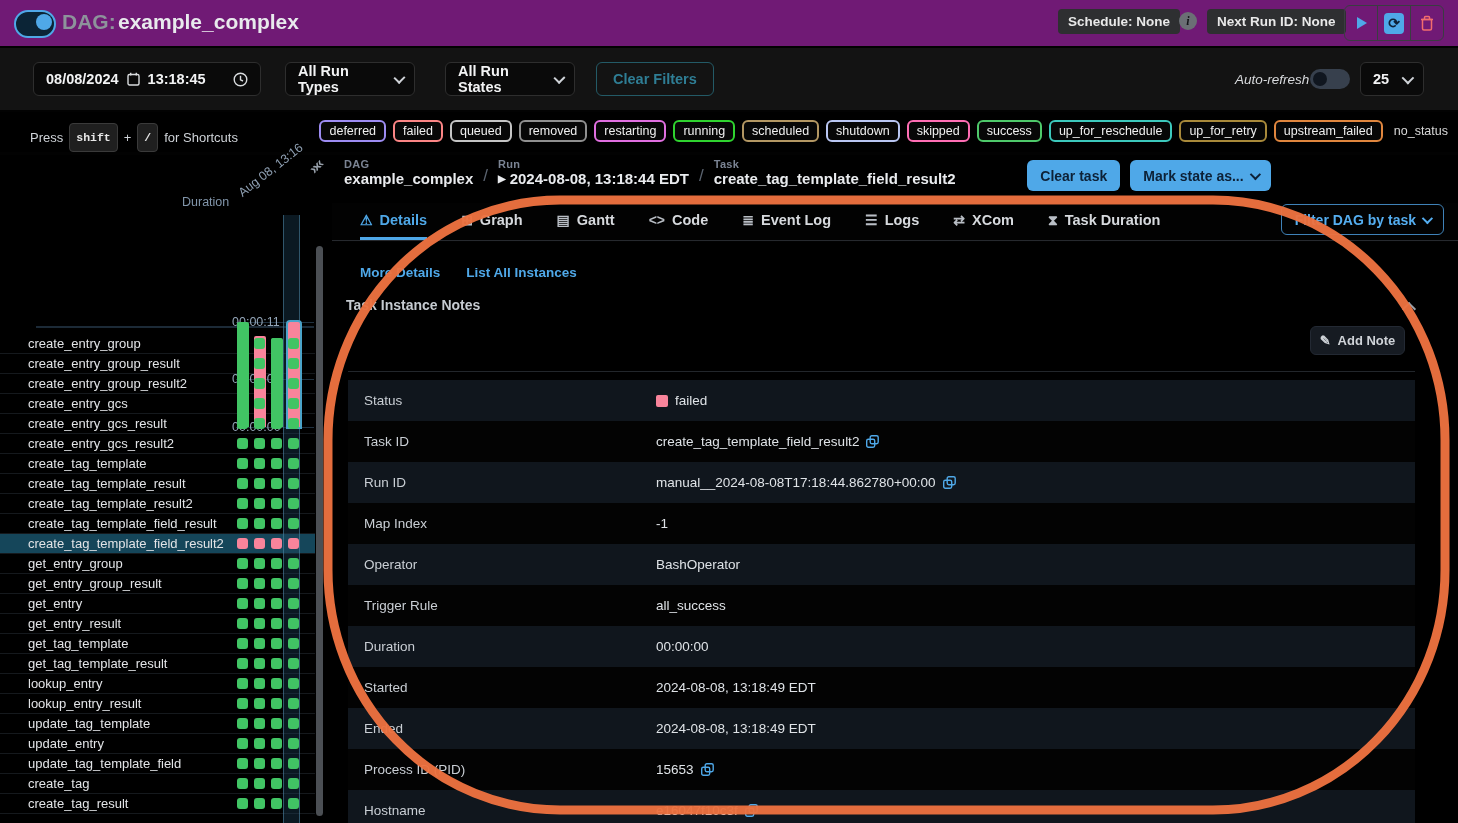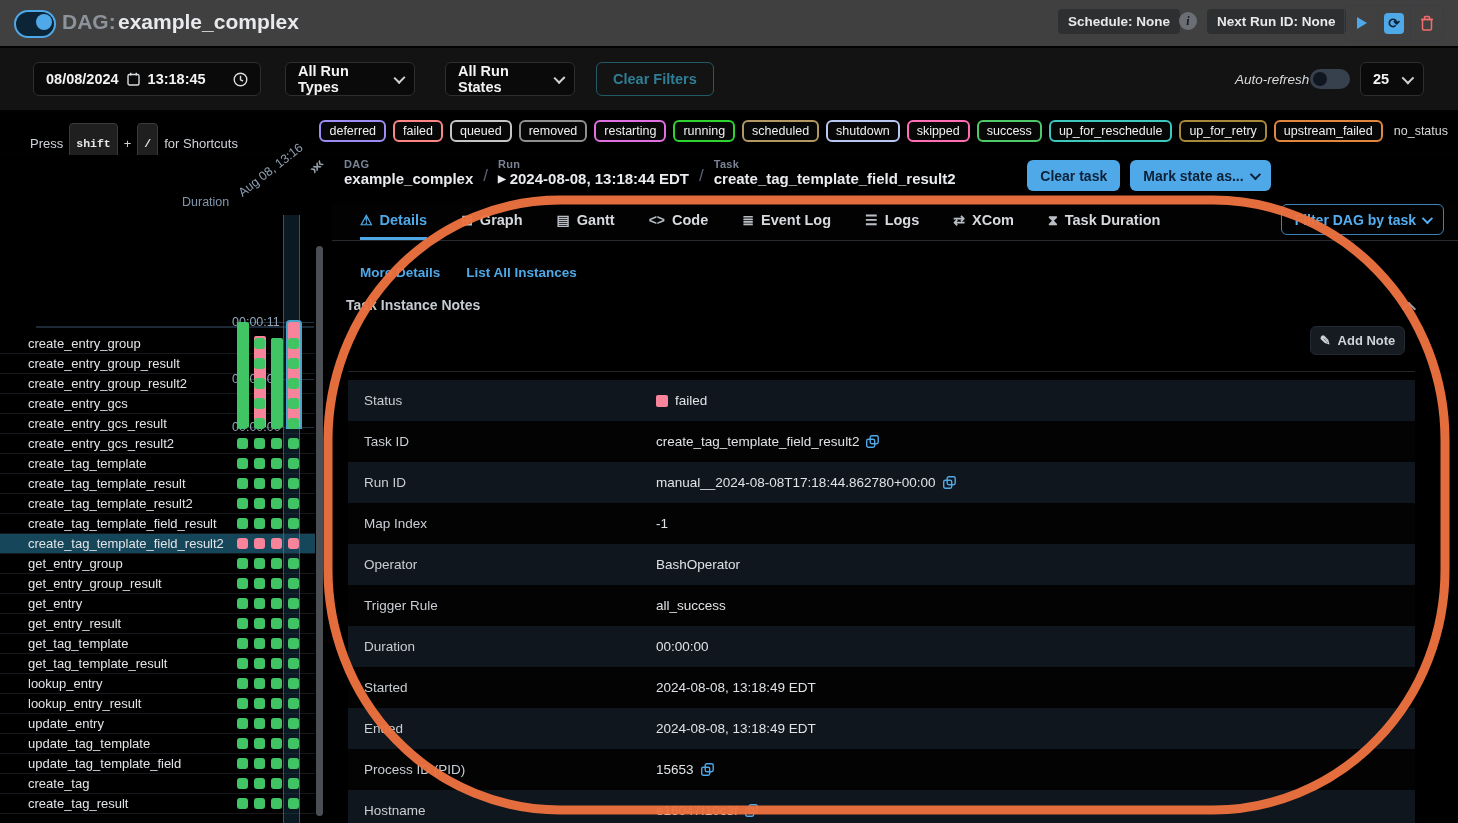--- a/index.html
+++ b/index.html
@@ -1,19 +1,19 @@
 <!DOCTYPE html>
 <html><head>
 <meta charset="utf-8">
 <style>
   html,body{margin:0;padding:0;background:#000;}
   .app{position:relative;width:1458px;height:823px;background:#020202;overflow:hidden;
        font-family:"Liberation Sans",sans-serif;color:#e6e8eb;}
   
-  .hdr{position:absolute;left:0;top:0;width:1458px;height:46px;background:#404040;display:flex;align-items:center;}
+  .hdr{position:absolute;left:0;top:0;width:1458px;height:46px;background:#701a75;display:flex;align-items:center;}
   .toggle{position:absolute;left:14px;top:10px;width:38px;height:24px;border:2px solid #4fa8e8;border-radius:14px;background:#0b2436;}
   .toggle .knob{position:absolute;right:2px;top:2px;width:16px;height:16px;border-radius:50%;background:#4fa8e8;}
   .dag-label{position:absolute;left:62px;top:10px;font-size:21px;font-weight:bold;color:#8d939b;}
   .dag-name{position:absolute;left:118px;top:10px;font-size:21px;font-weight:bold;color:#e8eaed;}
   .hdr-badge{position:absolute;top:9px;height:25px;background:#2e2f31;border-radius:4px;color:#e9e9e9;
              font-size:13.5px;font-weight:bold;display:flex;align-items:center;padding:0 10px;}
   .info-dot{position:absolute;left:1179px;top:12px;width:18px;height:18px;border-radius:50%;background:#6b6f75;
             color:#141519;font:bold italic 12px "Liberation Serif",serif;display:flex;align-items:center;justify-content:center;}
   .btn-group{position:absolute;right:14px;top:5px;height:34px;border:1px solid #3a3d41;border-radius:6px;display:flex;}
   .btn-cell{width:32px;display:flex;align-items:center;justify-content:center;border-right:1px solid #3a3d41;}
@@ -26,21 +26,21 @@
         display:flex;align-items:center;gap:8px;padding:0 12px;font-size:14.5px;font-weight:bold;color:#f2f3f4;box-sizing:border-box;}
   .chev{width:7px;height:7px;border-right:2px solid #cfd3d8;border-bottom:2px solid #cfd3d8;transform:rotate(45deg) translateY(-2px);}
   .clear-filters{position:absolute;left:596px;top:14px;height:34px;border:1px solid #235a66;border-radius:6px;background:transparent;
         color:#2f7e95;font-size:14.5px;font-weight:bold;display:flex;align-items:center;padding:0 16px;box-sizing:border-box;}
   .ar-label{position:absolute;left:1235px;top:24px;font-size:13.5px;color:#d9dbde;font-style:italic;}
   .ar-toggle{position:absolute;left:1310px;top:21px;width:40px;height:20px;background:#37404d;border-radius:11px;}
   .ar-toggle .knob{position:absolute;left:3px;top:3px;width:14px;height:14px;border-radius:50%;background:#10161f;}
   
   .lbar{position:absolute;left:0;top:112px;width:1458px;height:40px;background:#000;}
   .shortcuts{position:absolute;left:30px;top:11px;font-size:13px;color:#cfd3d8;display:flex;align-items:center;gap:6px;}
-  kbd{background:#1f1f1f;border:1px solid #3a3a3a;border-radius:4px;padding:13px 6px;
+  kbd{background:#1f1f1f;border:1px solid #3a3a3a;border-radius:4px;padding:7px 6px;
       font:bold 11.5px "Liberation Mono",monospace;color:#e8e8e8;}
   .legend{position:absolute;right:10px;top:8px;display:flex;align-items:center;gap:7px;}
   .badge{border:2px solid #888;border-radius:6px;background:#070707;color:#f0f0f0;font-size:12.5px;
          padding:2px 8px;white-space:nowrap;}
   .no-status{color:#d9d9d9;font-size:12.5px;margin-left:4px;}
   
   .left{position:absolute;left:0;top:155px;width:332px;height:668px;background:#000;}
   .collapse{position:absolute;left:306px;top:2px;width:18px;height:18px;color:#98a1ab;font-size:15px;font-weight:bold;
             transform:rotate(-45deg);letter-spacing:-2px;display:flex;align-items:center;justify-content:center;}
   .dur-label{position:absolute;left:182px;top:40px;font-size:12.5px;color:#8296ab;}
@@ -346,28 +346,28 @@
           <span class="sq" style="left: 288px; background: rgb(65, 196, 100);"></span>
         </div>
         <div class="task-row">
           <span class="task-name">lookup_entry_result</span>
           <span class="sq" style="left: 237px; background: rgb(65, 196, 100);"></span>
           <span class="sq" style="left: 254px; background: rgb(65, 196, 100);"></span>
           <span class="sq" style="left: 271px; background: rgb(65, 196, 100);"></span>
           <span class="sq" style="left: 288px; background: rgb(65, 196, 100);"></span>
         </div>
         <div class="task-row">
+          <span class="task-name">update_tag_template</span>
+          <span class="sq" style="left: 237px; background: rgb(65, 196, 100);"></span>
+          <span class="sq" style="left: 254px; background: rgb(65, 196, 100);"></span>
+          <span class="sq" style="left: 271px; background: rgb(65, 196, 100);"></span>
+          <span class="sq" style="left: 288px; background: rgb(65, 196, 100);"></span>
+        </div>
+        <div class="task-row">
           <span class="task-name">update_entry</span>
-          <span class="sq" style="left: 237px; background: rgb(65, 196, 100);"></span>
-          <span class="sq" style="left: 254px; background: rgb(65, 196, 100);"></span>
-          <span class="sq" style="left: 271px; background: rgb(65, 196, 100);"></span>
-          <span class="sq" style="left: 288px; background: rgb(65, 196, 100);"></span>
-        </div>
-        <div class="task-row">
-          <span class="task-name">update_tag_template</span>
           <span class="sq" style="left: 237px; background: rgb(65, 196, 100);"></span>
           <span class="sq" style="left: 254px; background: rgb(65, 196, 100);"></span>
           <span class="sq" style="left: 271px; background: rgb(65, 196, 100);"></span>
           <span class="sq" style="left: 288px; background: rgb(65, 196, 100);"></span>
         </div>
         <div class="task-row">
           <span class="task-name">update_tag_template_field</span>
           <span class="sq" style="left: 237px; background: rgb(65, 196, 100);"></span>
           <span class="sq" style="left: 254px; background: rgb(65, 196, 100);"></span>
           <span class="sq" style="left: 271px; background: rgb(65, 196, 100);"></span>

